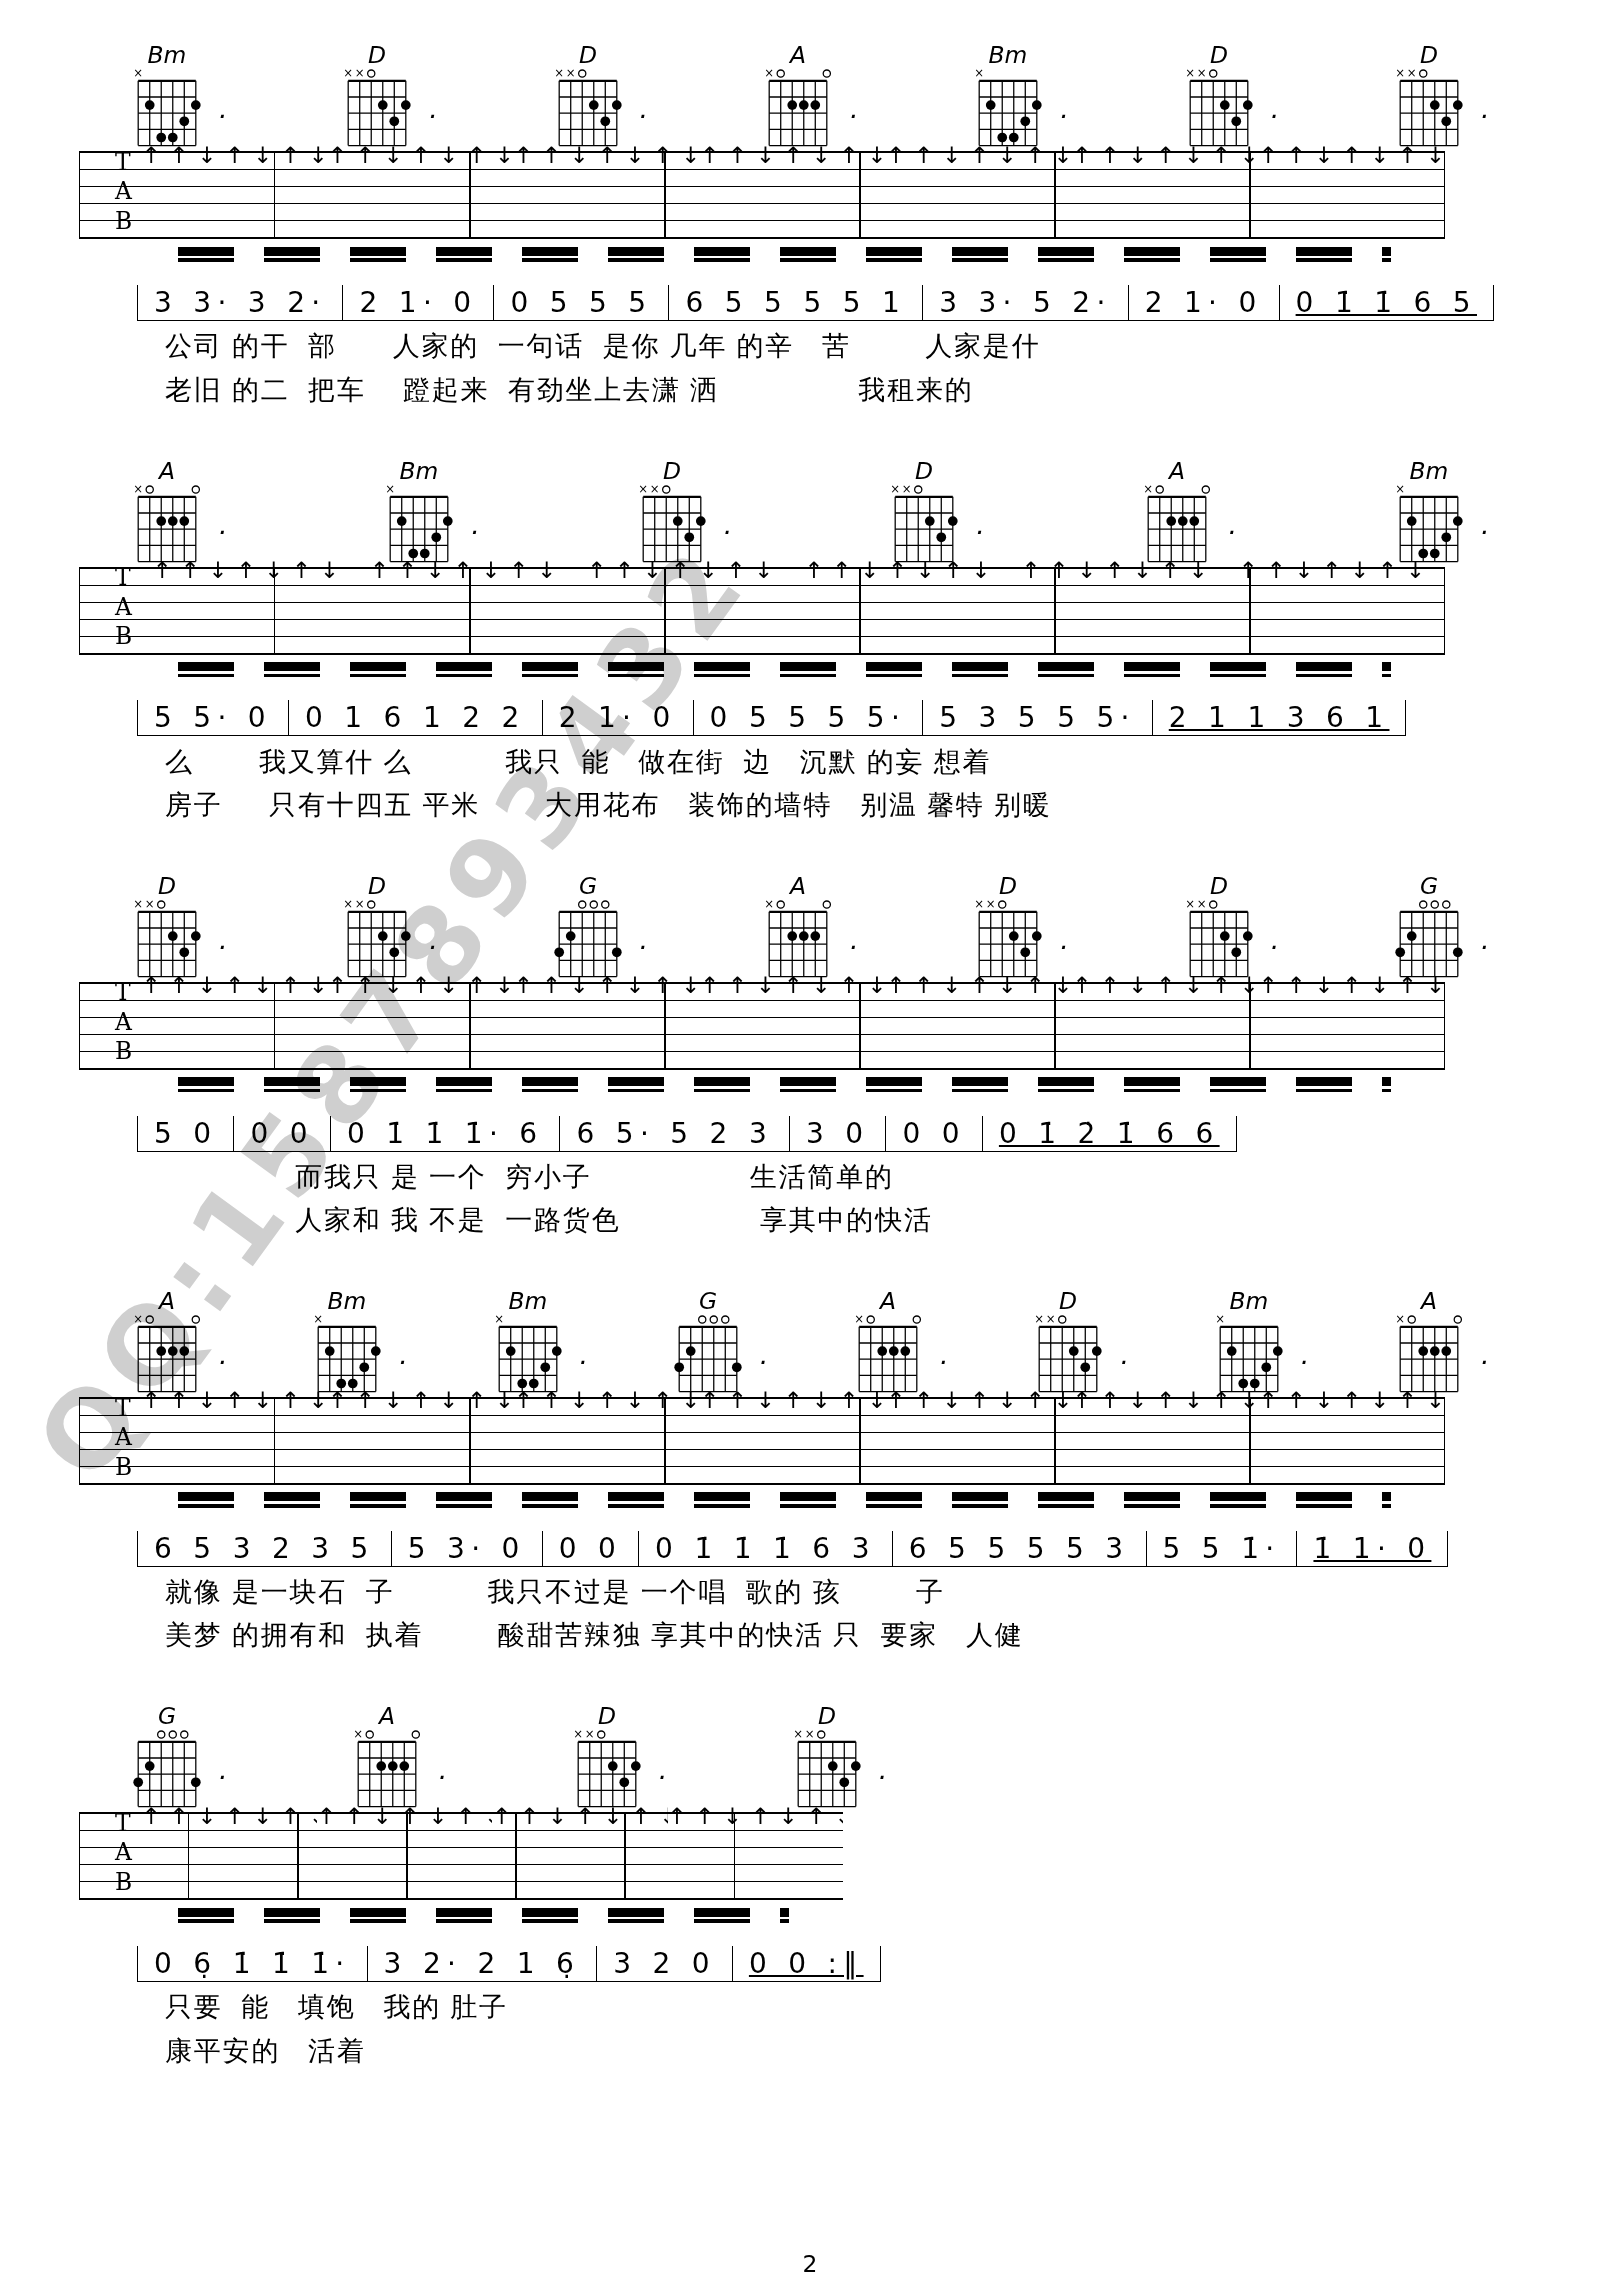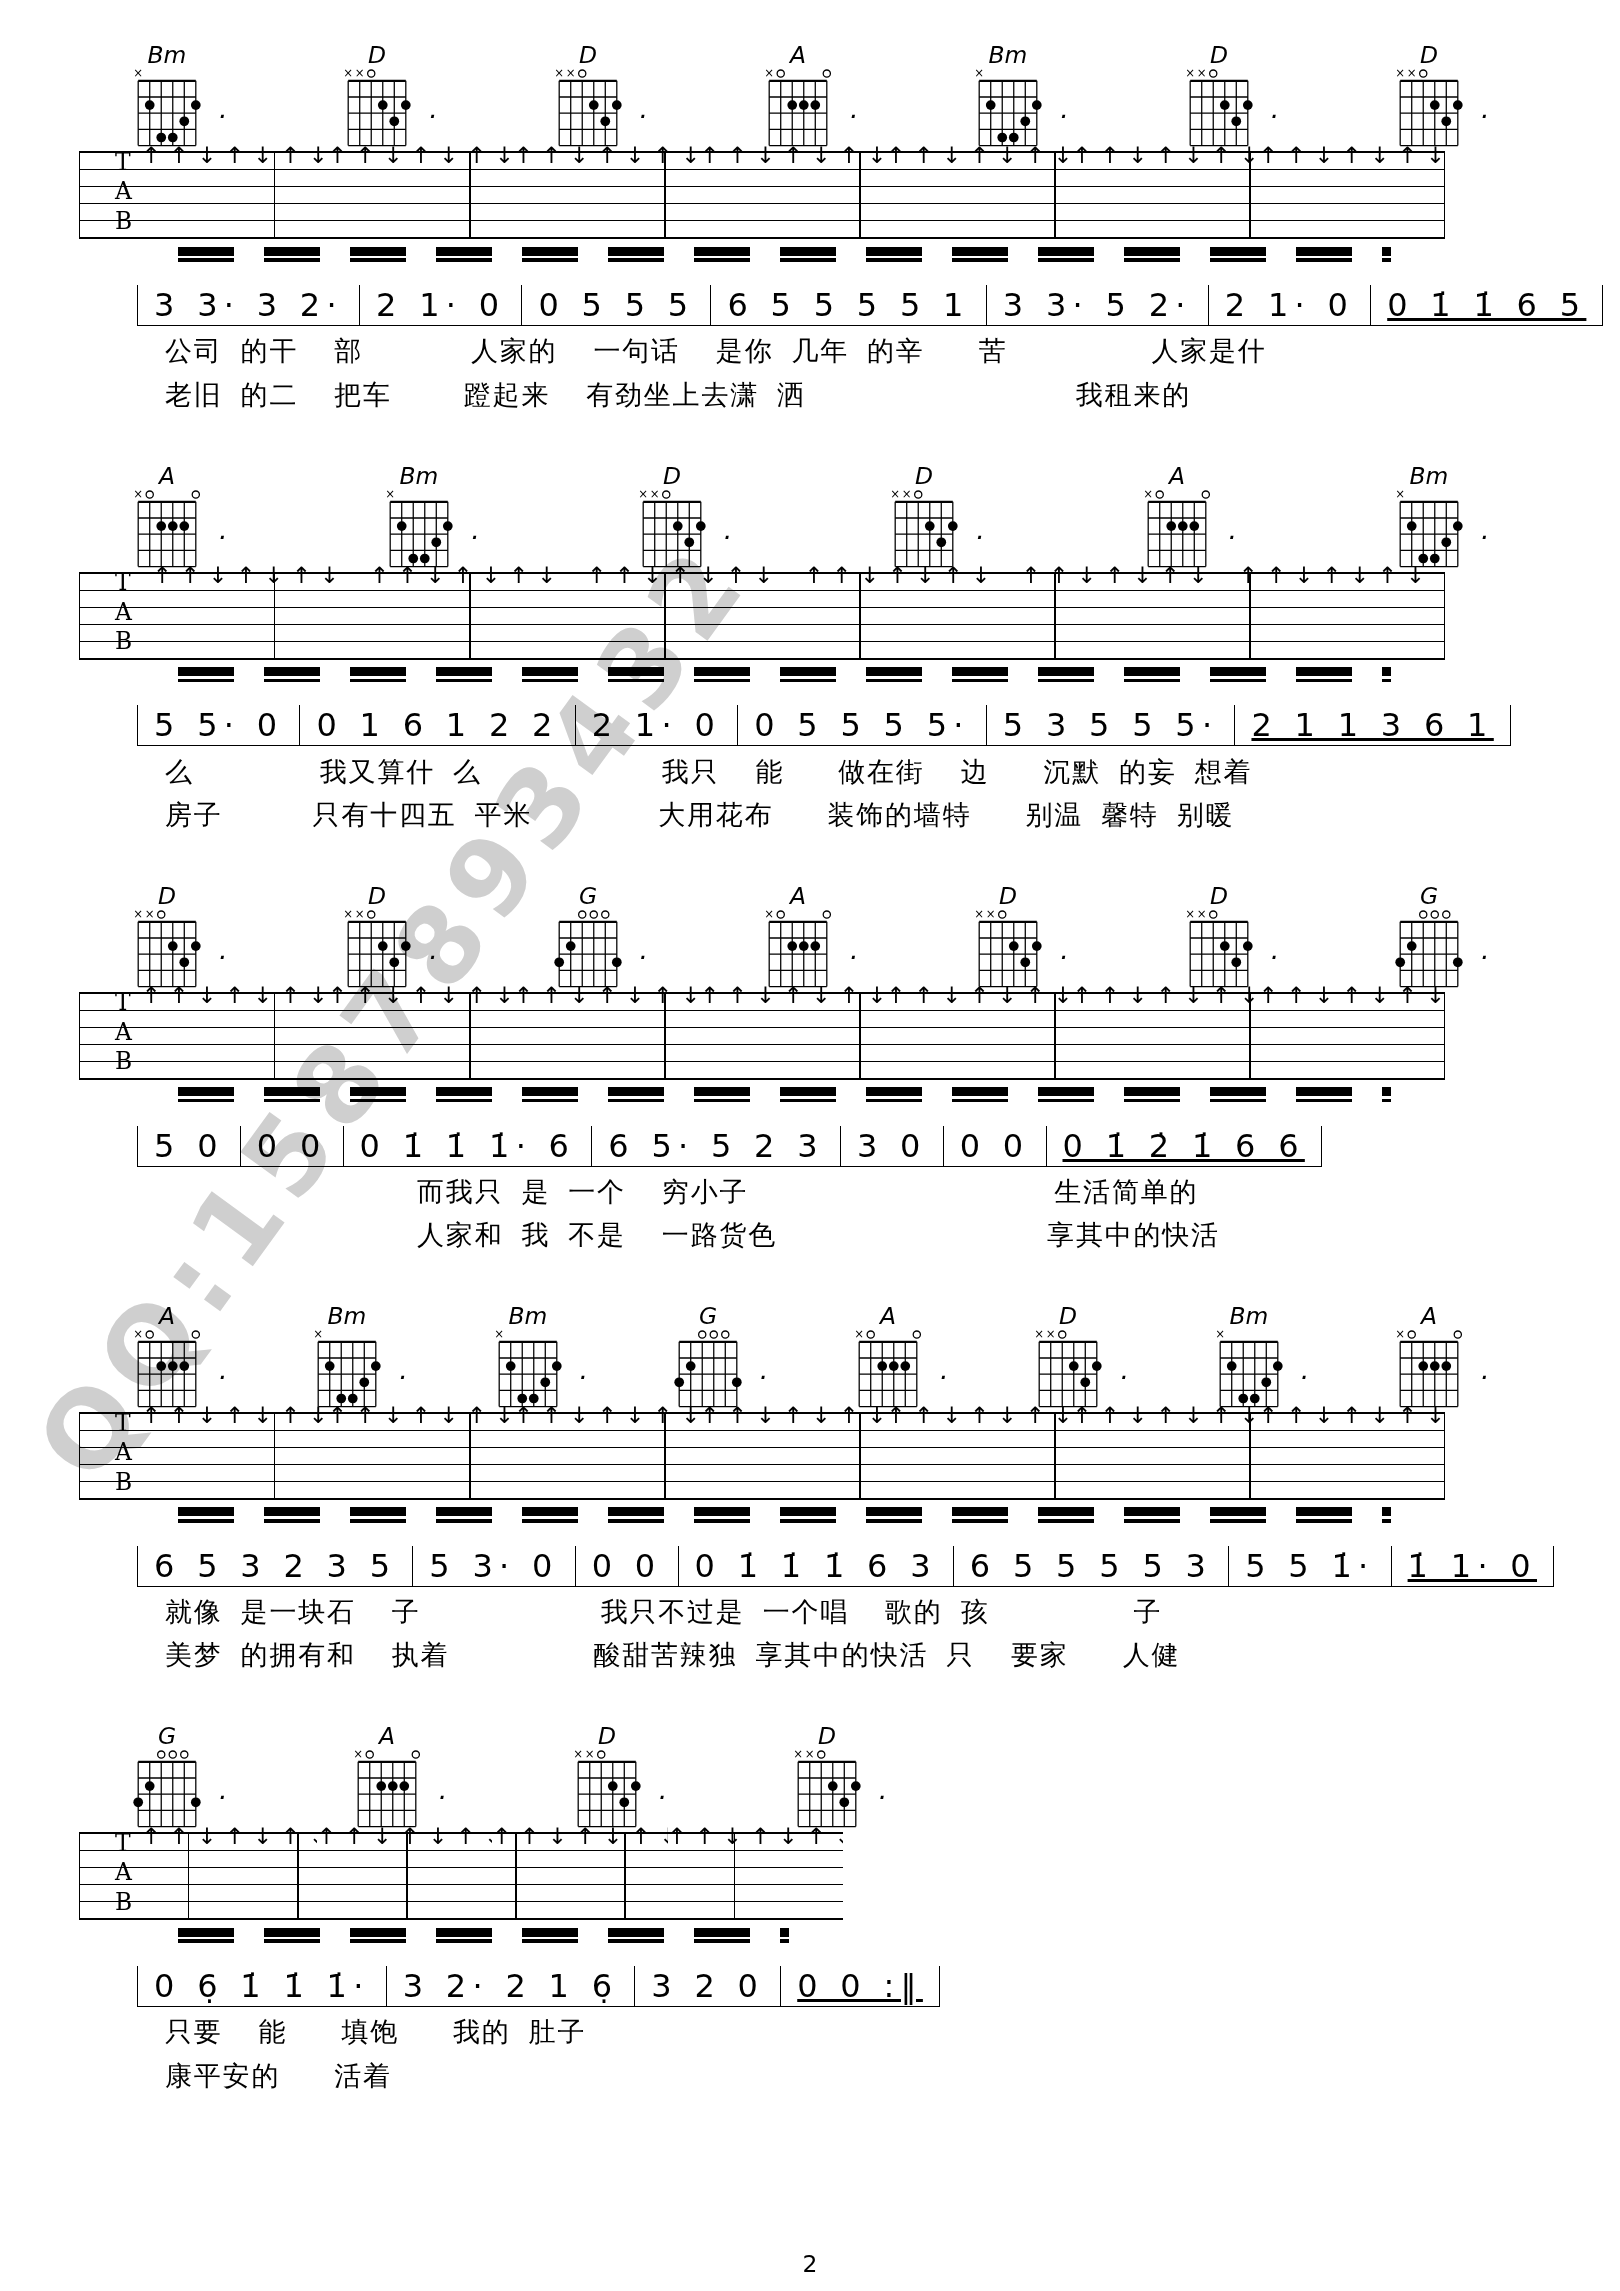--- a/index.html
+++ b/index.html
@@ -49,28 +49,28 @@
   .beams2{
     height:3.6px;margin:2.7px 54px 0 99px;
     background:repeating-linear-gradient(to right,#000 0 56px,transparent 56px 86px);
   }
   
   .jianpu{
     display:flex;align-items:baseline;margin:23.4px 0 0 58px;
     border-left:1.8px solid #000;
   }
   .jp-m{
-    font-size:32px;letter-spacing:6.3px;padding:0 16px;white-space:nowrap;
+    font-size:28px;letter-spacing:6.3px;padding:0 16px;white-space:nowrap;
     border-right:1.8px solid #000;border-bottom:1.8px solid #000;line-height:1.25;
   }
   .jp-m:last-child{border-right:1.8px solid #000;text-decoration:underline;}
   
   .lyric{
     font-size:27px;margin:7.2px 0 0 86px;letter-spacing:1.8px;white-space:pre;
-    font-family:Liberation Mono, monospace;
+    font-family:Liberation Sans, sans-serif;
   }
   #page-number{
     position:absolute;bottom:14.4px;left:0;width:100%;text-align:center;
     font-size:23.4px;z-index:1;
   }
 </style>
 </head>
 <body>
 
 <div id="watermark">QQ:1587893432</div>

